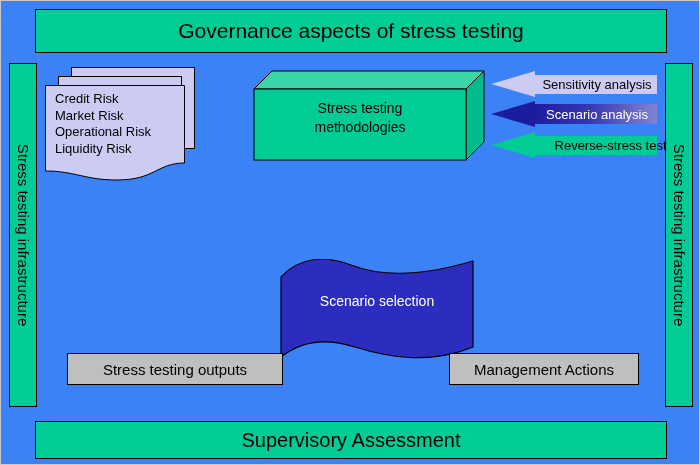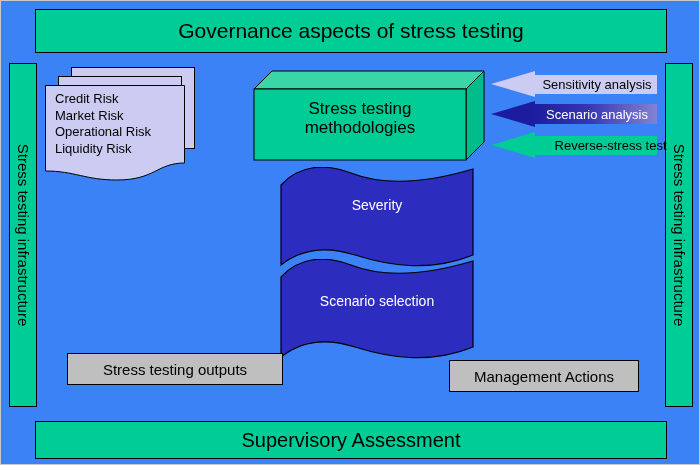--- a/index.html
+++ b/index.html
@@ -124,21 +124,21 @@
     top: 68px;
     width: 232px;
     height: 92px;
   }
   #methodologies-label {
     position: absolute;
     left: 14px;
     top: 30px;
     width: 186px;
     text-align: center;
-    font-size: 17px;
+    font-size: 14px;
     color: #000000;
     line-height: 19px;
     z-index: 3;
     pointer-events: none;
   }
 
   
   .arrow-row {
     position: absolute;
     left: 490px;
@@ -197,21 +197,21 @@
     box-sizing: border-box;
     display: flex;
     align-items: center;
     justify-content: center;
     font-size: 15px;
     color: #000000;
     top: 352px;
     height: 32px;
   }
   #outputs-box    { left: 66px;  width: 216px; }
-  #management-box { left: 448px; width: 190px; margin-top: 7px; }
+  #management-box { left: 448px; width: 190px; }
 </style>
 </head>
 <body>
 
 <div id="diagram">
 
   <div class="green-bar" id="header-bar">
     <span>Governance aspects of stress testing</span>
   </div>
 
@@ -278,27 +278,20 @@
   </div>
 
   <div class="arrow-row" id="arrow-row-3">
     <svg width="166" height="26" viewBox="0 0 166 26">
       <polygon points="0,13 44,0 44,26" fill="#00cc96"></polygon>
       <rect x="42" y="4" width="124" height="19" fill="#00cc96"></rect>
     </svg>
     <span class="arrow-label" id="arrow-label-3">Reverse-stress test</span>
   </div>
 
-  <div class="banner" id="banner-severity">
-    <svg width="196" height="108" viewBox="0 0 196 108">
-      <path d="M2,18 C20,-2 46,-4 72,6 C100,17 140,18 194,2
-               L194,88 C150,106 108,98 76,88 C48,79 22,82 2,98 Z" fill="#2c2cbe" stroke="#000000" stroke-width="1.2"></path>
-    </svg>
-    <span class="banner-label">Severity</span>
-  </div>
 
   <div class="banner" id="banner-scenario">
     <svg width="196" height="108" viewBox="0 0 196 108">
       <path d="M2,18 C20,-2 46,-4 72,6 C100,17 140,18 194,2
                L194,88 C150,106 108,98 76,88 C48,79 22,82 2,98 Z" fill="#2c2cbe" stroke="#000000" stroke-width="1.2"></path>
     </svg>
     <span class="banner-label">Scenario selection</span>
   </div>
 
   <div class="grey-box" id="outputs-box">

